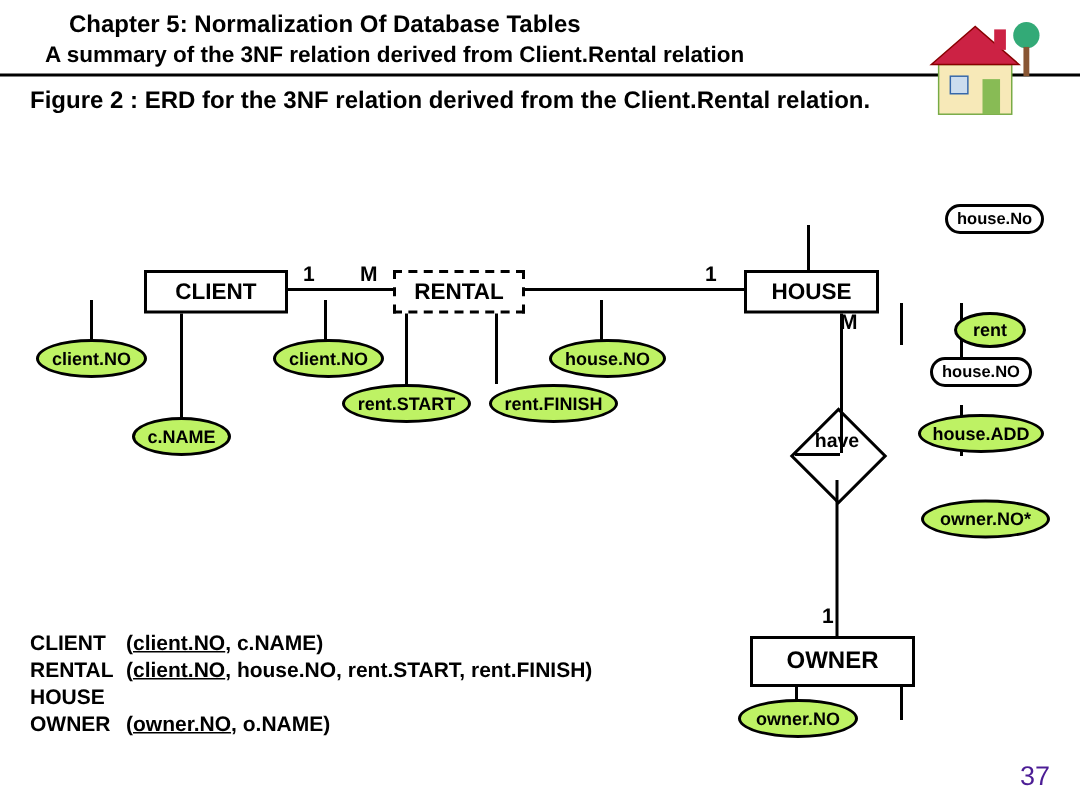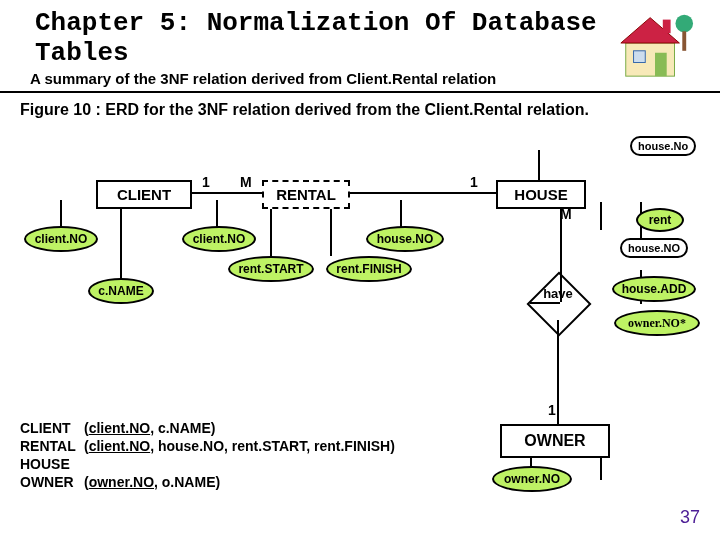--- a/index.html
+++ b/index.html
@@ -7,21 +7,21 @@
     margin: 0;
     padding: 0;
     width: 720px;
     height: 540px;
     font-family: Arial, Helvetica, sans-serif;
     background: #fff;
     position: relative;
     overflow: hidden;
   }
   .header { padding: 8px 30px 0 30px; }
-  .chapter-title { font-size: 26px; font-weight: bold; margin: 0 0 2px 5px; font-family: Liberation Mono, monospace; }
+  .chapter-title { font-size: 16px; font-weight: bold; margin: 0 0 2px 16px; }
   .subtitle { font-size: 15px; font-weight: bold; margin: 0; }
   .hr { border: none; border-top: 2px solid #000; margin: 4px 0 0 0; }
   .figure-caption { font-size: 16px; font-weight: bold; padding: 8px 20px 0 20px; }
   .diagram { position: absolute; top: 130px; left: 0; width: 720px; height: 260px; }
   .entity {
     position: absolute;
     border: 2px solid #000;
     background: #fff;
     font-weight: bold;
     font-size: 15px;
@@ -111,21 +111,21 @@
   <circle cx="70" cy="20" r="9" fill="#3a7"></circle>
   <rect x="68" y="28" width="4" height="20" fill="#853"></rect>
 </svg>
 
 <div class="header">
   <p class="chapter-title">Chapter 5: Normalization Of Database Tables</p>
   <p class="subtitle">A summary of the 3NF relation derived from Client.Rental relation</p>
 </div>
 <hr class="hr">
 
-<div class="figure-caption">Figure 10 : ERD for the 3NF relation derived from the Client.Rental relation.</div>
+<div class="figure-caption">Figure 2 : ERD for the 3NF relation derived from the Client.Rental relation.</div>
 
 <div class="diagram">
 
   <div class="line lineH" style="left:190px; top:62px; width:72px;"></div>
   <div class="line lineH" style="left:348px; top:62px; width:148px;"></div>
   <div class="line lineV" style="left:60px; top:70px; height:30px;"></div>
   <div class="line lineV" style="left:120px; top:70px; height:80px;"></div>
   <div class="line lineV" style="left:216px; top:70px; height:28px;"></div>
   <div class="line lineV" style="left:270px; top:70px; height:56px;"></div>
   <div class="line lineV" style="left:330px; top:70px; height:56px;"></div>
@@ -152,21 +152,21 @@
   <span class="card" style="left:548px; top:272px;">1</span>
 
   <div class="attr" style="left:24px; top:96px; width:74px; height:26px;">client.NO</div>
   <div class="attr" style="left:88px; top:148px; width:66px; height:26px;">c.NAME</div>
   <div class="attr" style="left:182px; top:96px; width:74px; height:26px;">client.NO</div>
   <div class="attr" style="left:228px; top:126px; width:86px; height:26px;">rent.START</div>
   <div class="attr" style="left:326px; top:126px; width:86px; height:26px;">rent.FINISH</div>
   <div class="attr" style="left:366px; top:96px; width:78px; height:26px;">house.NO</div>
   <div class="attr" style="left:636px; top:78px; width:48px; height:24px;">rent</div>
   <div class="attr" style="left:612px; top:146px; width:84px; height:26px;">house.ADD</div>
-  <div class="attr" style="left:614px; top:180px; width:86px; height:26px;font-family:Liberation Serif, serif;">owner.NO*</div>
+  <div class="attr" style="left:614px; top:203px; width:86px; height:26px;">owner.NO*</div>
   <div class="attr" style="left:492px; top:336px; width:80px; height:26px;">owner.NO</div>
 
   <div class="houseno-tag" style="left:630px; top:6px;">house.No</div>
   <div class="houseno-tag" style="left:620px; top:108px;">house.NO</div>
 
   <div class="rel-have" style="left:528px; top:156px;">
     <span>have</span>
   </div>
 </div>
 

